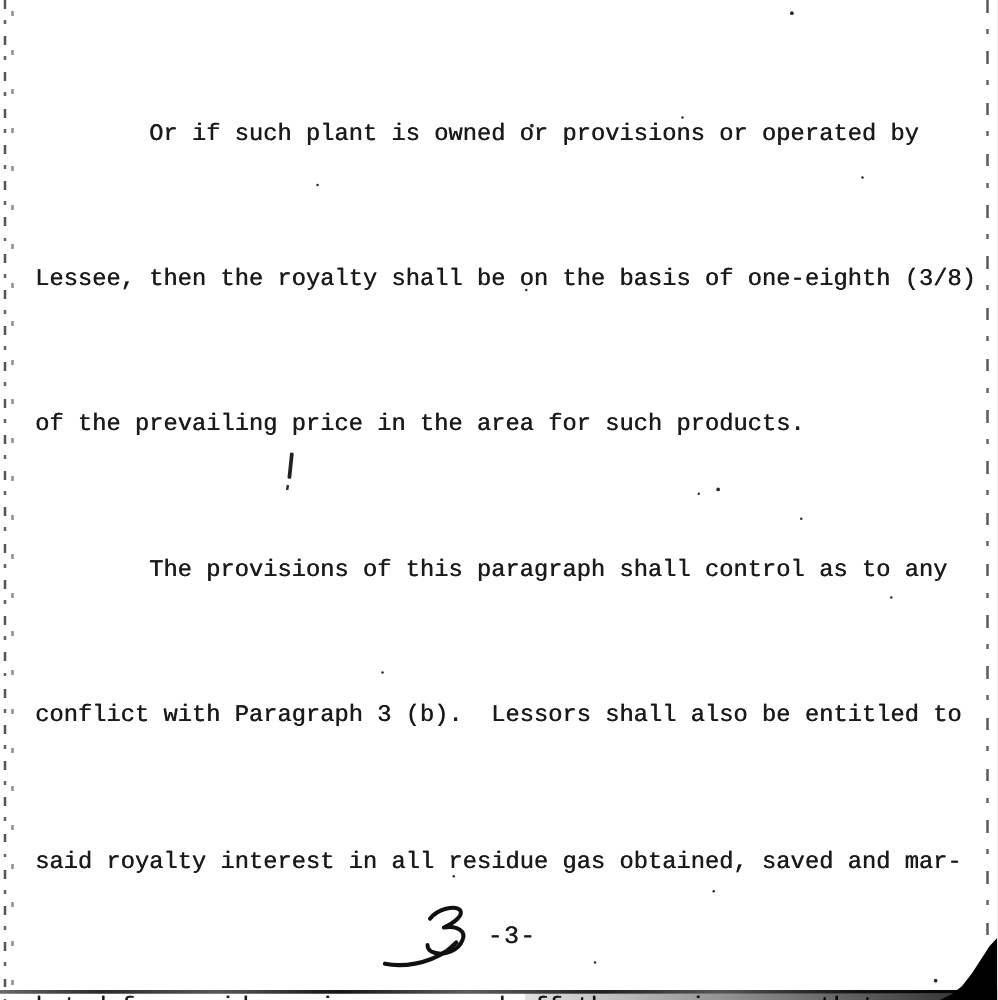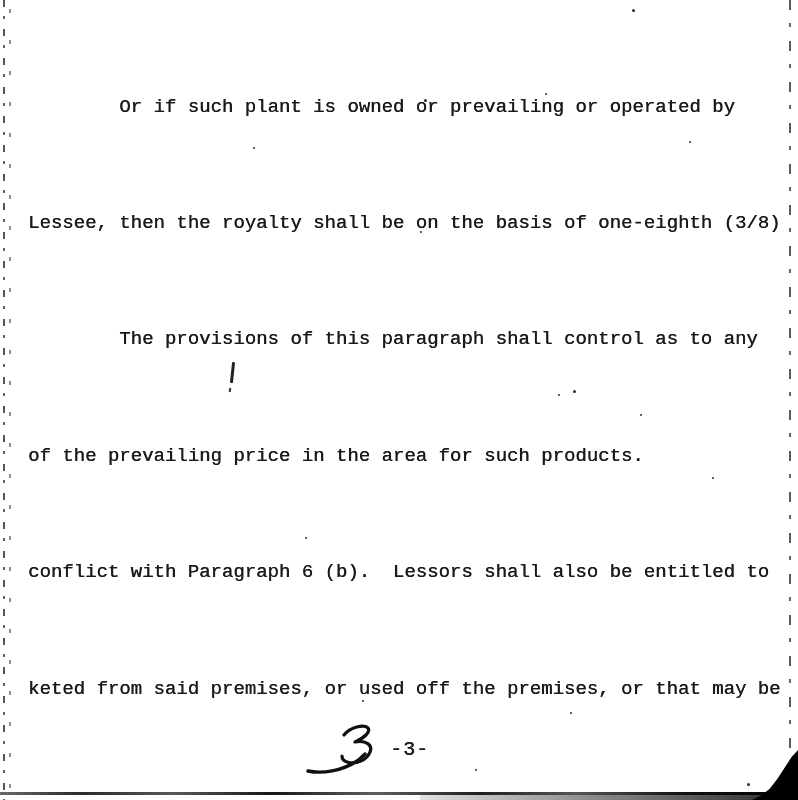--- a/index.html
+++ b/index.html
@@ -90,25 +90,26 @@
 </head>
 <body>
 
 <div class="page">
 
   <div class="edge edge-l1"></div>
   <div class="edge edge-l2"></div>
   <div class="edge edge-r1"></div>
 
   <div class="text-block">
-    <div class="line">        Or if such plant is owned or prevailing or operated by</div>
+    <div class="line">        Or if such plant is owned or provisions or operated by</div>
     <div class="line">Lessee, then the royalty shall be on the basis of one-eighth (3/8)</div>
+    <div class="line">of the prevailing price in the area for such products.</div>
     <div class="line">        The provisions of this paragraph shall control as to any</div>
-    <div class="line">of the prevailing price in the area for such products.</div>
-    <div class="line">conflict with Paragraph 6 (b).  Lessors shall also be entitled to</div>
+    <div class="line">conflict with Paragraph 3 (b).  Lessors shall also be entitled to</div>
+    <div class="line">said royalty interest in all residue gas obtained, saved and mar-</div>
     <div class="line">keted from said premises, or used off the premises, or that may be</div>
     
     
     
     
     
     
     
     
     

